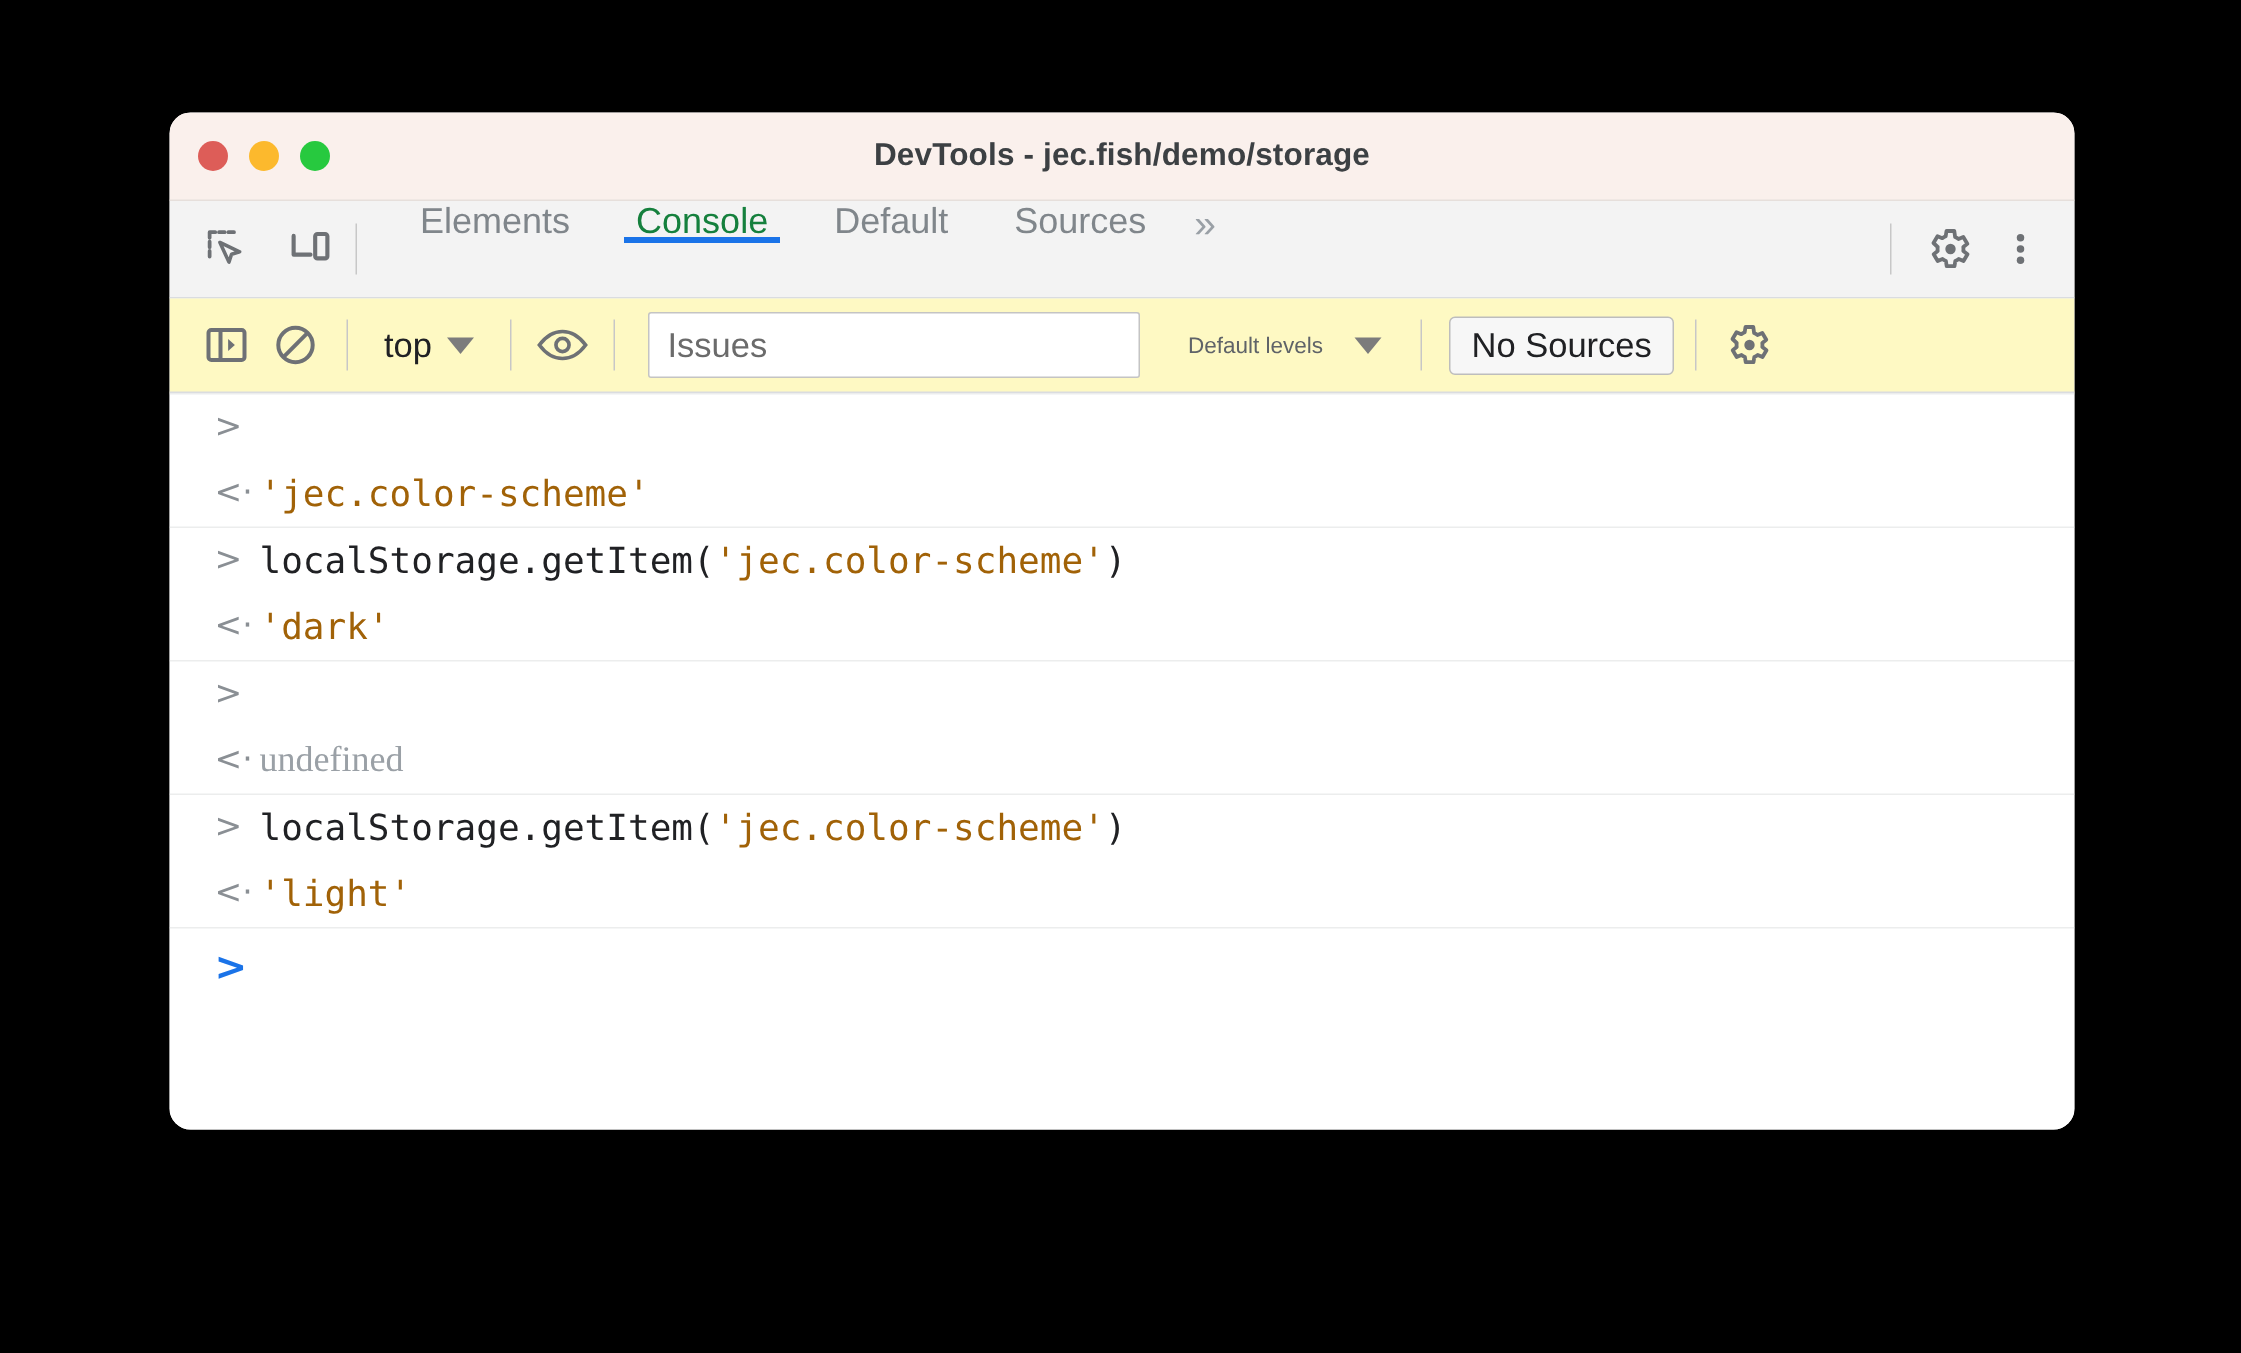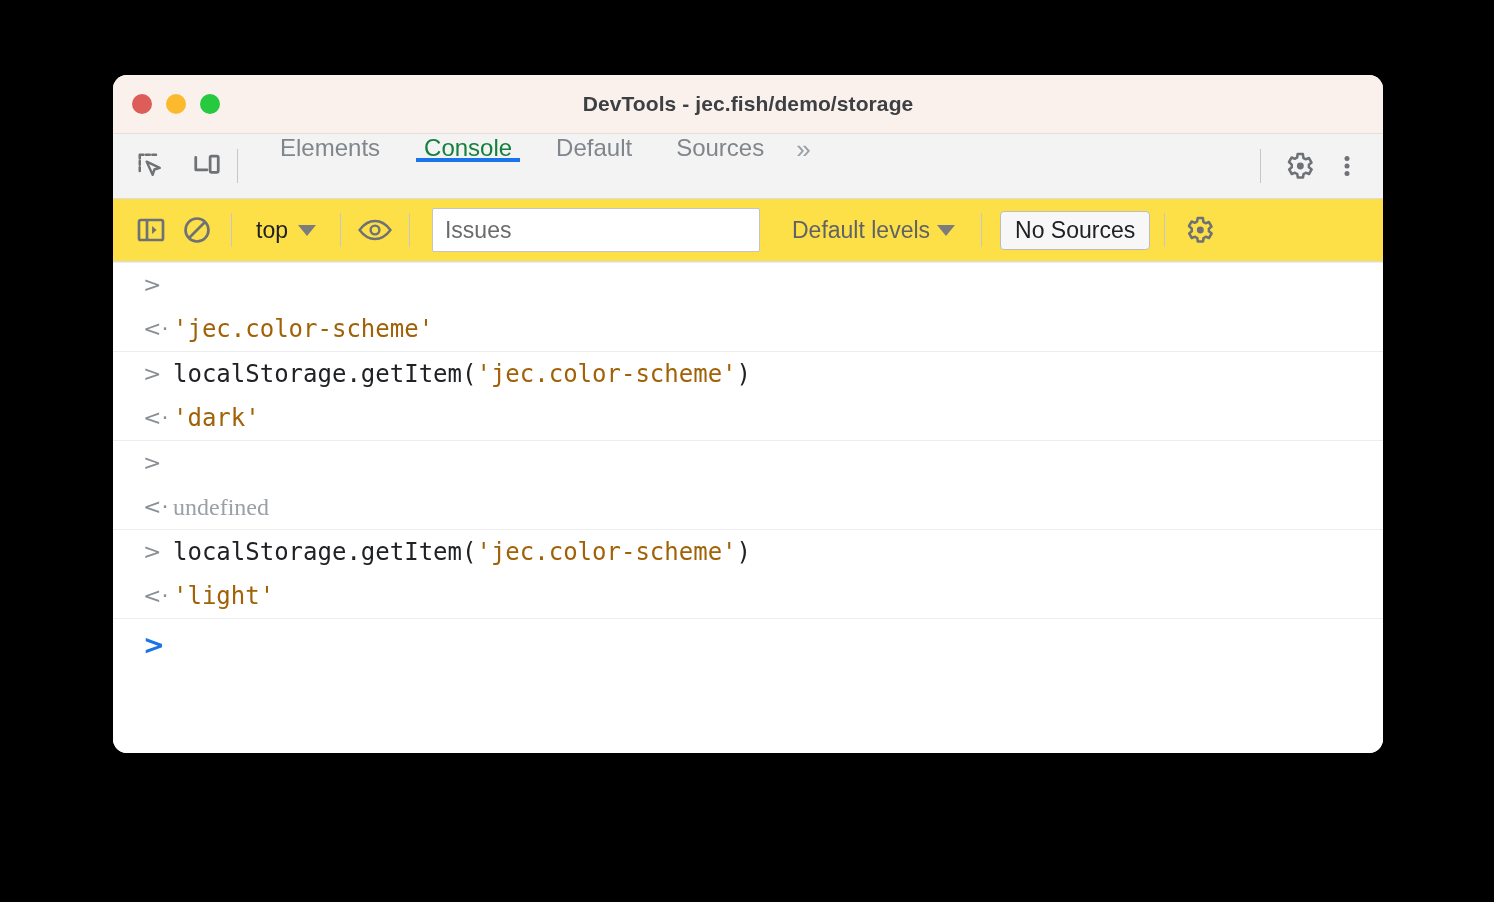--- a/index.html
+++ b/index.html
@@ -135,21 +135,21 @@
     display: flex;
     align-items: center;
     padding-right: 16px;
     gap: 8px;
   }
 
   
   .console-toolbar {
     position: relative;
     height: 62px;
-    background: #fde047;
+    background: #fef9c3;
     display: flex;
     align-items: center;
     padding-left: 18px;
     padding-right: 14px;
     border-bottom: 1px solid #dadce0;
     gap: 6px;
   }
   .ctx-select {
     display: flex;
     align-items: center;
@@ -177,24 +177,24 @@
     margin-left: 8px;
     box-sizing: border-box;
   }
   .filter-input span {
     font-size: 23px;
     color: #6b6b6b;
   }
   .levels-select {
     display: flex;
     align-items: center;
-    gap: 7px;
+    gap: 21px;
     padding: 0 12px;
     margin-left: 14px;
-    font-size: 23px;
+    font-size: 15px;
     color: #5f6368;
     white-space: nowrap;
   }
   .issues-btn {
     border: 1px solid #bdbdbd;
     border-radius: 4px;
     background: #f7f7f7;
     padding: 5px 14px;
     font-size: 23px;
     color: #202124;

